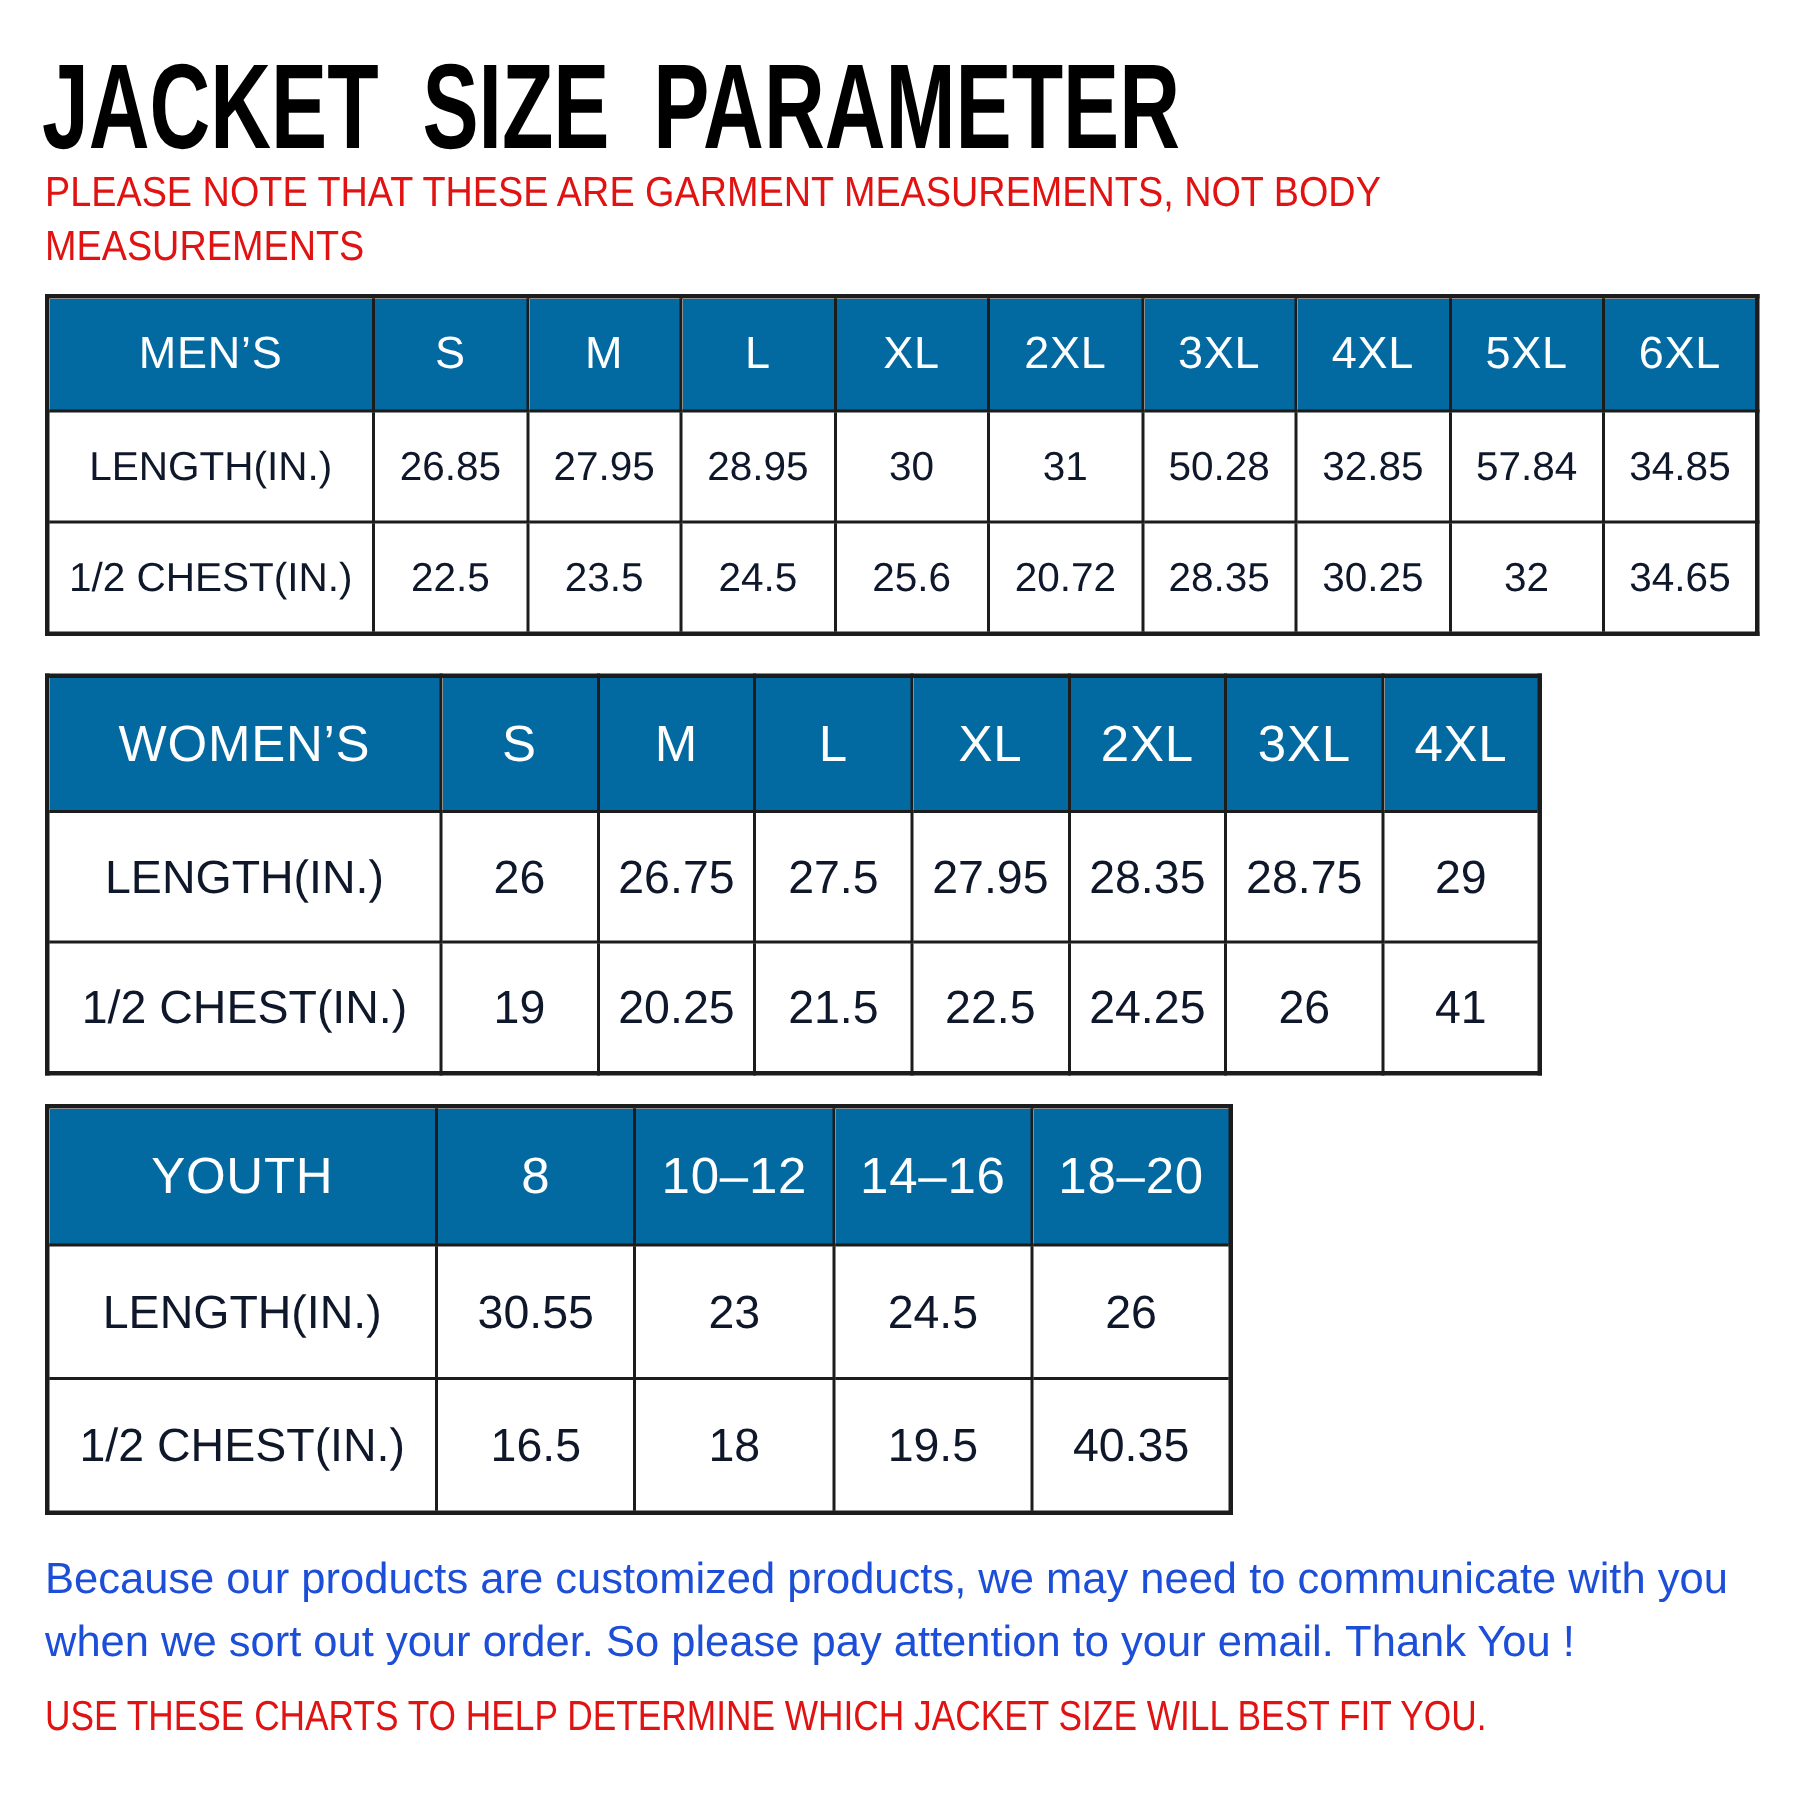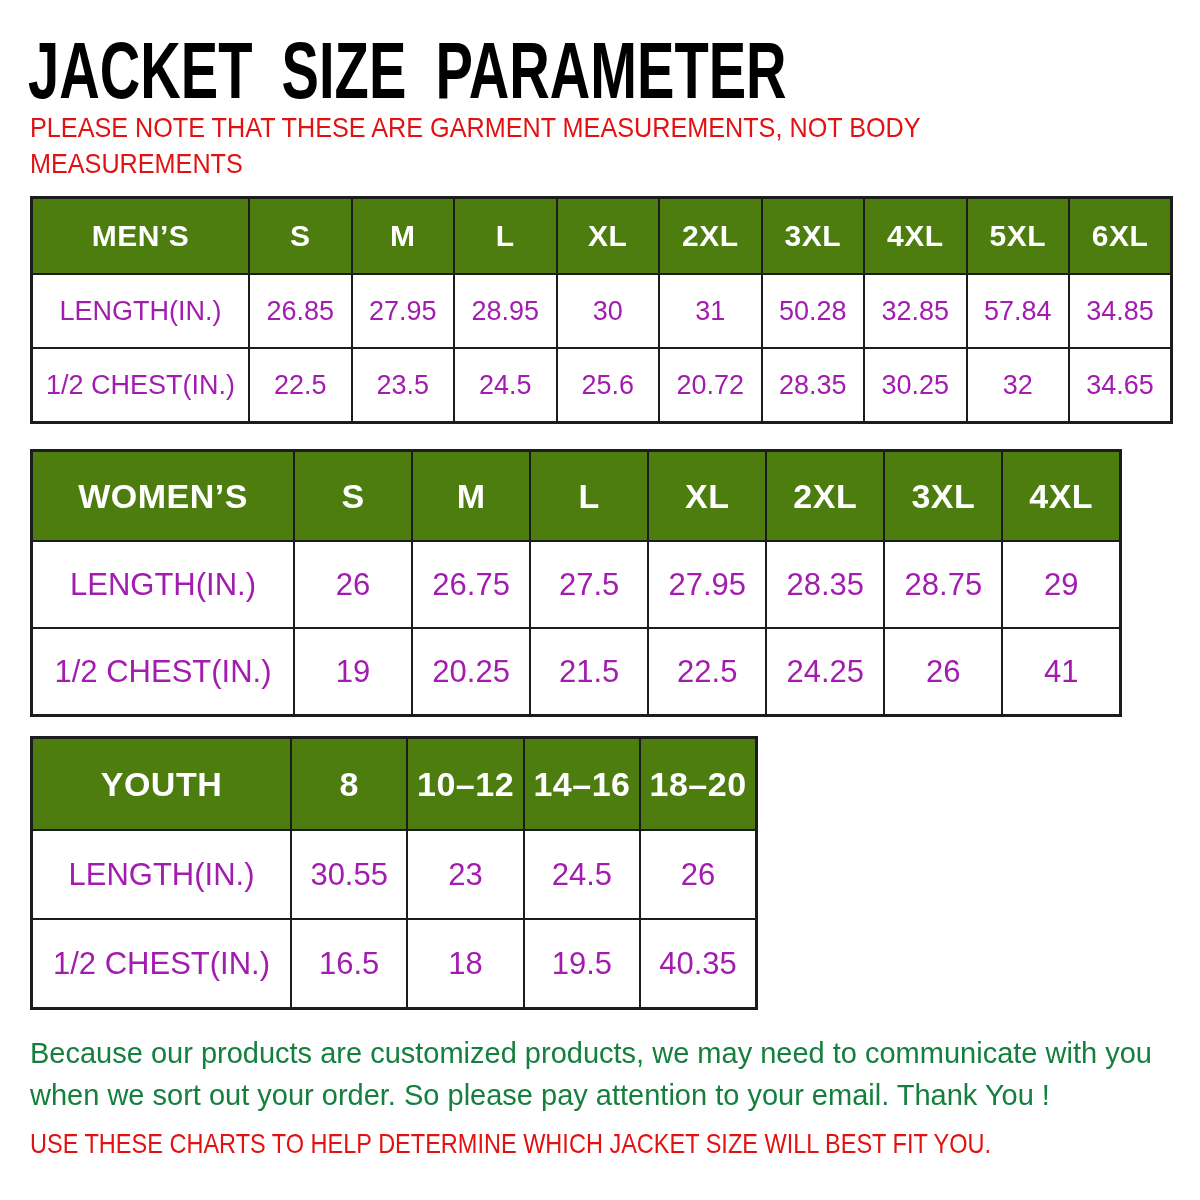--- a/index.html
+++ b/index.html
@@ -20,42 +20,42 @@
   }
   table.sizes{
     position:absolute;border-collapse:collapse;table-layout:fixed;
     border:3px solid #1c1c1c;
   }
   table.sizes th, table.sizes td{
     border:2px solid #1c1c1c;text-align:center;vertical-align:middle;
     padding:0;overflow:hidden;
   }
   table.sizes th{
-    background:#4d7c0f;color:#ffffff;font-weight:700;letter-spacing:0.5px;
+    background:#0369a1;color:#ffffff;font-weight:400;letter-spacing:0.5px;
   }
-  table.sizes td{color:#a21caf;font-weight:400;}
+  table.sizes td{color:#0f172a;font-weight:400;}
 
   .t-mens{left:30px;top:196px;width:1143px;}
   .t-mens th{font-size:30px;height:74px;}
   .t-mens td{font-size:27px;height:72px;}
   .t-mens th:first-child{width:215px;}
 
-  .t-womens{left:30px;top:449px;width:1092px;}
+  .t-womens{left:30px;top:449px;width:998px;}
   .t-womens th{font-size:34px;height:88px;}
   .t-womens td{font-size:31px;height:85px;}
   .t-womens th:first-child{width:260px;}
 
-  .t-youth{left:30px;top:736px;width:728px;border-radius:13px;}
+  .t-youth{left:30px;top:736px;width:792px;border-radius:13px;}
   .t-youth th{font-size:34px;height:90px;}
   .t-youth td{font-size:31px;height:87px;}
   .t-youth th:first-child{width:257px;}
 
   .footer-para{
     position:absolute;left:30px;top:1032px;width:1165px;
-    font-size:29px;line-height:42px;color:#15803d;font-weight:400;
+    font-size:29px;line-height:42px;color:#1d4ed8;font-weight:400;
   }
   .footer-line{
     position:absolute;left:30px;top:1128px;
     font-size:28px;color:#e01212;font-weight:400;white-space:nowrap;
     transform:scaleX(0.84);transform-origin:left top;
   }
 </style>
 </head>
 <body>
 

